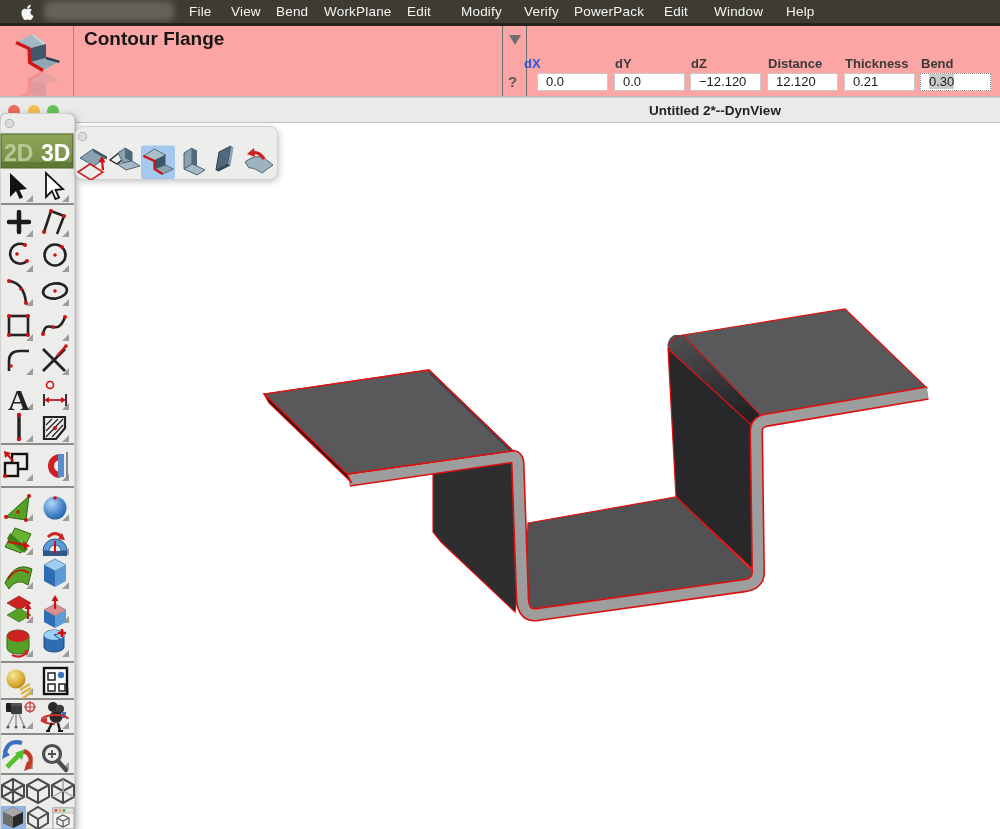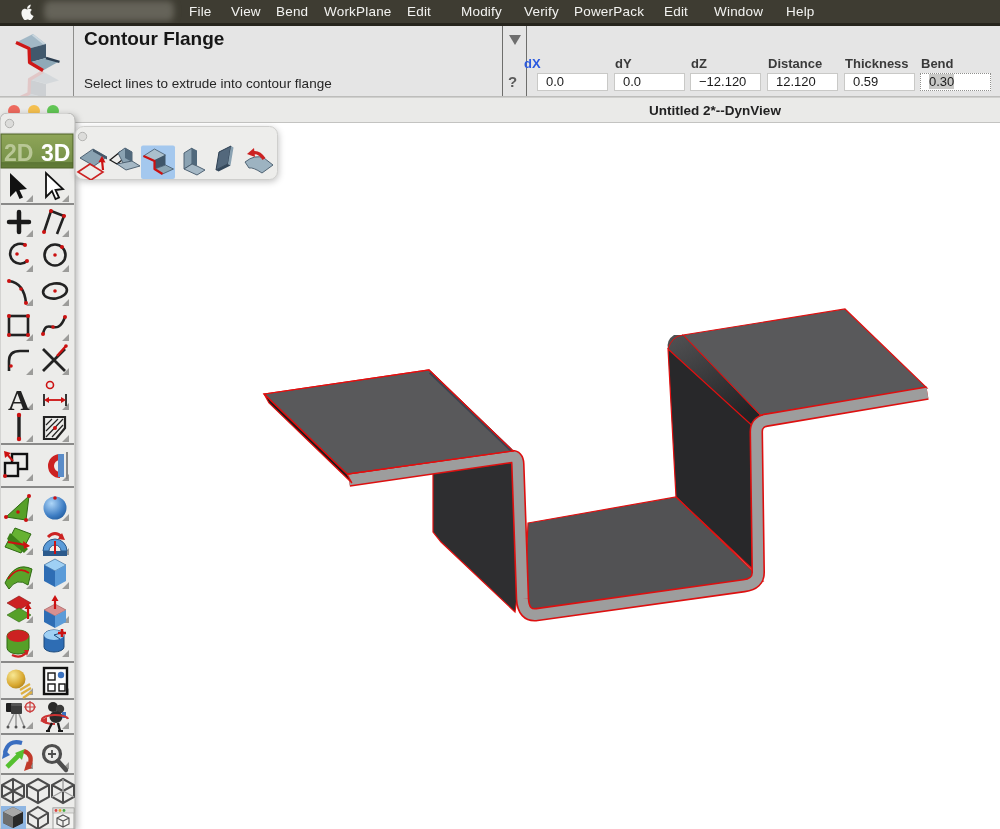--- a/index.html
+++ b/index.html
@@ -5,21 +5,21 @@
   html,body{margin:0;padding:0;}
   body{width:1000px;height:829px;position:relative;overflow:hidden;background:#ffffff;
        font-family:"Liberation Sans",sans-serif;-webkit-font-smoothing:antialiased;}
   .abs{position:absolute;}
   
   #menubar{left:0;top:0;width:1000px;height:23px;background:#3e3c32;}
   #menuseam{left:0;top:23px;width:1000px;height:3px;background:#26241c;}
   #appblur{left:44px;top:1px;width:130px;height:20px;background:#656359;border-radius:6px;filter:blur(3px);}
   .mi{position:absolute;top:4px;color:#f3f3f1;font-size:13.5px;letter-spacing:0.2px;}
   
-  #toolbar{left:0;top:26px;width:1000px;height:70px;background:#e5e5e5;border-bottom:1px solid #bdbdbb;}
+  #toolbar{left:0;top:26px;width:1000px;height:70px;background:#fca5a5;border-bottom:1px solid #bdbdbb;}
   #tooldiv1{left:73px;top:0px;width:1px;height:70px;background:#8e8e8c;position:absolute;}
   #tooldiv2{left:502px;top:0px;width:1px;height:70px;background:#6e6e6c;position:absolute;}
   #tooldiv3{left:526px;top:0px;width:1px;height:70px;background:#6e6e6c;position:absolute;}
   #tbtitle{position:absolute;left:84px;top:2px;font-size:19px;font-weight:bold;color:#161616;}
   #tbsub{position:absolute;left:84px;top:50px;font-size:13.5px;color:#262626;}
   #tbtri{position:absolute;left:509px;top:9px;width:0;height:0;border-left:6.5px solid transparent;border-right:6.5px solid transparent;border-top:10px solid #6e6e6e;}
   #tbq{position:absolute;left:508px;top:47px;font-size:15px;font-weight:bold;color:#5a5a5a;}
   .flabel{position:absolute;top:30px;font-size:13px;color:#3a3a3a;font-weight:bold;}
   .fbox{position:absolute;top:47px;width:61px;height:16px;background:#ffffff;border:1px solid #c9c9c7;font-size:13px;color:#1a1a1a;padding-left:8px;line-height:16px;}
   
@@ -65,34 +65,33 @@
         </g>
         <g transform="translate(0,86) scale(1,-1)" opacity="0.14">
           <polygon points="8,14.5 25,6 38,16 21,20.5" fill="#7491a5"></polygon>
           <polygon points="21,20.5 38,16 38,30 21.5,34.5" fill="#41586c"></polygon>
           <polygon points="21.5,34.5 38,30 51,33.5 35,42.5" fill="#7491a5"></polygon>
           <path d="M8 14.5 L21 20.5 L21.5 34.5 L35 42.5" fill="none" stroke="#cf1717" stroke-width="3.2" stroke-linejoin="round"></path>
         </g>
       </svg>
     </div>
     <div id="tbtitle">Contour Flange</div>
-    <div id="tbsub">Select lines to extrude into contour flange</div>
     <div id="tbtri"></div>
     <div id="tbq">?</div>
     <span class="flabel" style="left:524px;color:#2b5ae0;font-weight:bold">dX</span>
     <span class="flabel" style="left:615px">dY</span>
     <span class="flabel" style="left:691px">dZ</span>
     <span class="flabel" style="left:768px">Distance</span>
     <span class="flabel" style="left:845px">Thickness</span>
     <span class="flabel" style="left:921px">Bend Radius</span>
     <div class="fbox" style="left:537px">0.0</div>
     <div class="fbox" style="left:614px">0.0</div>
     <div class="fbox" style="left:690px">−12.120</div>
     <div class="fbox" style="left:767px">12.120</div>
-    <div class="fbox" style="left:844px">0.59</div>
+    <div class="fbox" style="left:844px">0.21</div>
     <div class="fbox" style="left:920px;border:1px dotted #90908e"><span style="background:#c9c9c7">0.30</span></div>
   </div>
   <div class="abs" id="titlebar">
     <div class="tl" style="left:8px;background:#ed6a5e"></div>
     <div class="tl" style="left:28px;background:#f4bf4f"></div>
     <div class="tl" style="left:47px;background:#61c554"></div>
     <div id="wtitle">Untitled 2*--DynView</div>
   </div>
   <div class="abs" id="canvas"></div>
   <div class="abs" id="model" style="left:240px;top:290px">

